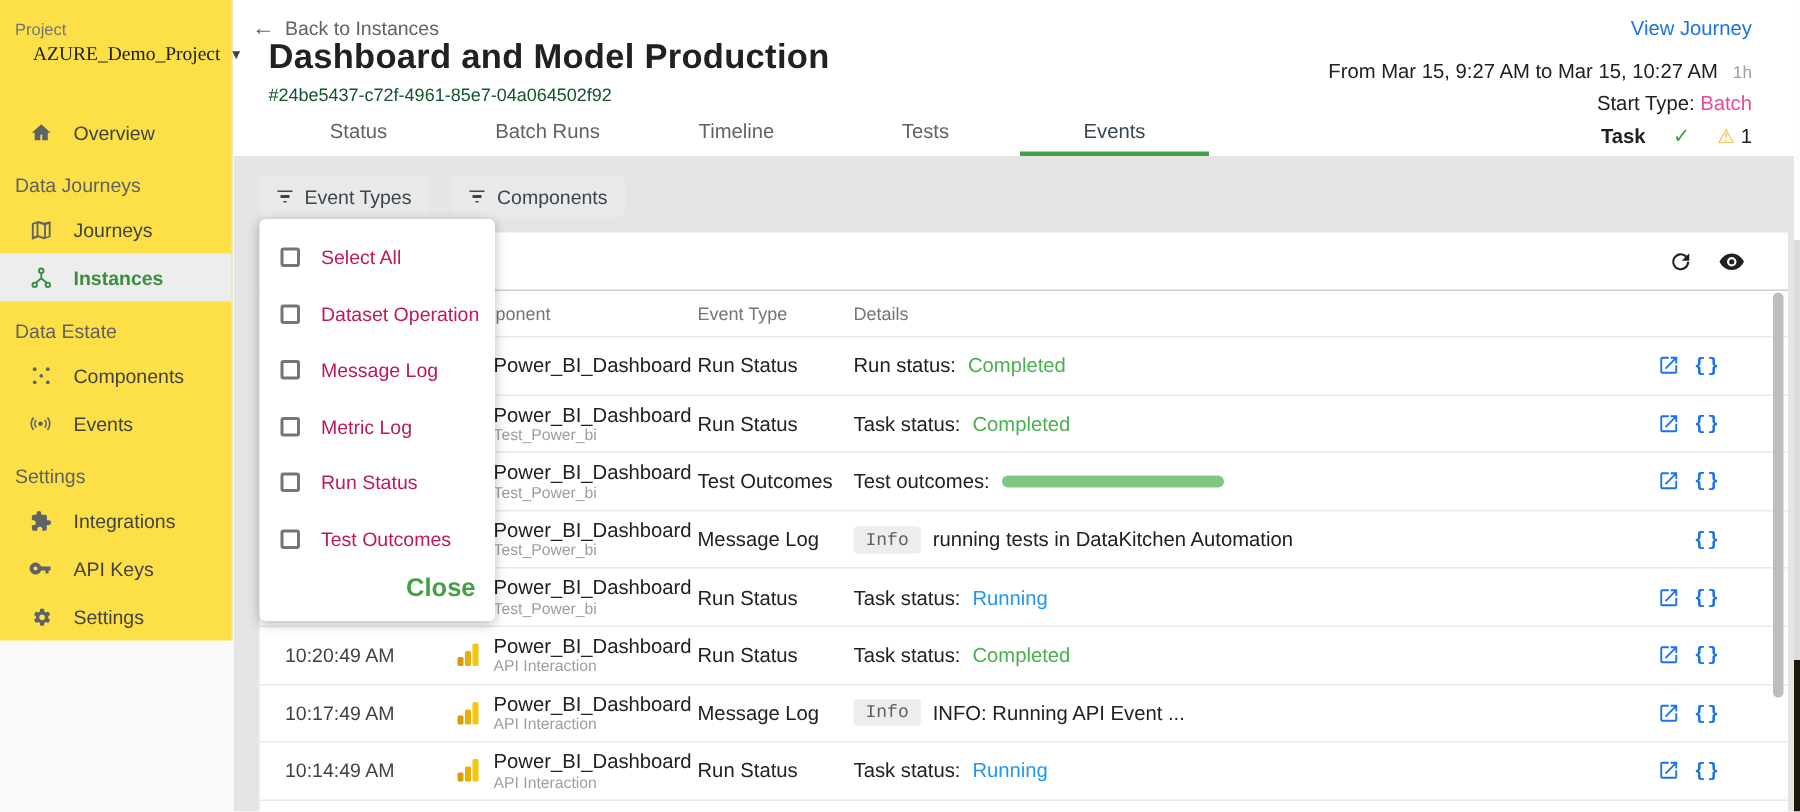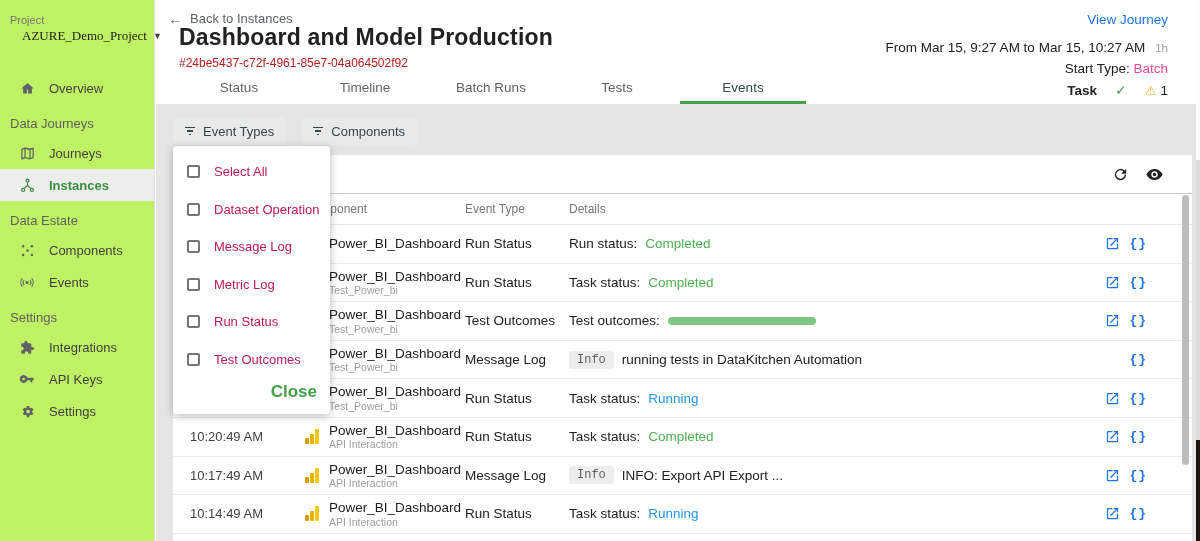--- a/index.html
+++ b/index.html
@@ -1,38 +1,38 @@
 <!DOCTYPE html>
 <html><head>
 <meta charset="utf-8">
 <style>
   * { margin:0; padding:0; box-sizing:border-box; }
   html,body { width:1200px; height:541px; overflow:hidden; }
   body { font-family:"Liberation Sans", sans-serif; background:#fafafa; position:relative; color:#212121; }
 
   
-  .sidebar { position:absolute; left:0; top:0; width:155px; height:541px; background:#bef264; border-right:1px solid #e2e2e2; z-index:5; }
+  .sidebar { position:absolute; left:0; top:0; width:155px; height:427px; background:#fde047; border-right:1px solid #e2e2e2; z-index:5; }
   .project-label { font-size:11px; color:#757575; margin:14px 0 2px 10px; }
   .project-name { font-size:13px; color:#212121; margin-left:22px; display:flex; align-items:center; gap:6px; cursor:pointer;font-family:Liberation Serif, serif; }
   .project-name .caret { font-size:9px; color:#424242; }
   .side-item { display:flex; align-items:center; height:32px; padding-left:19px; font-size:13px; color:#424242; cursor:pointer; }
   .side-item .icn { width:16px; height:16px; margin-right:14px; display:flex; align-items:center; justify-content:center; color:#5f6368; }
   .side-item.first { margin-top:28px; }
   .side-item.active { background:#ededed; color:#388e3c; font-weight:bold; }
   .side-item.active .icn { color:#388e3c; }
   .side-section { font-size:13px; color:#616161; margin:12px 0 6px 10px; }
   .icn svg { display:block; }
 
   
   .main { position:absolute; left:156px; top:0; width:1040px; height:541px; }
   .page-header { position:relative; height:104px; background:#ffffff; }
   .back-link { position:absolute; left:12px; top:10px; font-size:13px; color:#5f6368; display:flex; align-items:center; gap:7px; cursor:pointer; }
   .back-arrow { font-size:15px; color:#5f6368; }
   .page-title { position:absolute; left:23px; top:24px; font-size:23px; font-weight:bold; color:#212121; letter-spacing:.2px; }
-  .page-uuid { position:absolute; left:23px; top:56px; font-size:12px; color:#b91c1c; }
+  .page-uuid { position:absolute; left:23px; top:56px; font-size:12px; color:#14532d; }
 
   .header-right { position:absolute; right:28px; top:10px; text-align:right; }
   .view-journey { font-size:13.5px; color:#1a73e8; cursor:pointer; }
   .date-line { margin-top:12px; font-size:13.5px; color:#212121; }
   .duration { font-size:11.5px; color:#9e9e9e; margin-left:10px; }
   .start-line { margin-top:6px; font-size:13.5px; color:#212121; }
   .start-value { color:#ec4899; }
   .ended-line { margin-top:6px; font-size:13.5px; font-weight:bold; color:#212121; display:flex; justify-content:flex-end; align-items:center; gap:18px; }
   .check { color:#43a047; font-weight:normal; font-size:14px; }
   .warn-wrap { display:flex; align-items:center; gap:4px; font-weight:normal; }
@@ -207,22 +207,22 @@
         <span class="check">✓</span>
         <span class="warn-wrap">
           <span class="warn-tri">⚠</span>
           <span class="warn-count">1</span>
         </span>
       </div>
     </div>
 
     <nav class="tabs">
       <div class="tab">Status</div>
+      <div class="tab">Batch Runs</div>
       <div class="tab">Timeline</div>
-      <div class="tab">Batch Runs</div>
       <div class="tab">Tests</div>
       <div class="tab active">Events</div>
     </nav>
   </header>
 
   <div class="content">
     <div class="filters">
       <button class="filter-btn">
         <span class="filter-icn">
             <i></i>
@@ -427,21 +427,21 @@
                 <i></i>
               </span>
               <span class="comp-texts">
                 <div class="comp-name">Power_BI_Dashboard</div>
                 <div class="comp-sub">API Interaction</div>
               </span>
             </div>
             <div class="cell-type">Message Log</div>
             <div class="cell-detail">
               <span class="log-chip">Info</span>
-              <span>INFO: Export API Export ...</span>
+              <span>INFO: Running API Event ...</span>
             </div>
             <div class="cell-actions">
               <span class="act-icn">
                 <svg width="15" height="15" viewBox="0 0 24 24" fill="currentColor">
                   <path d="M19 19H5V5h7V3H5a2 2 0 0 0-2 2v14a2 2 0 0 0 2 2h14a2 2 0 0 0 2-2v-7h-2v7zM14 3v2h3.6l-9.8 9.8 1.4 1.4L19 6.4V10h2V3h-7z"></path>
                 </svg>
               </span>
               <span class="act-icn code-icn">{}</span>
             </div>
           </div>

